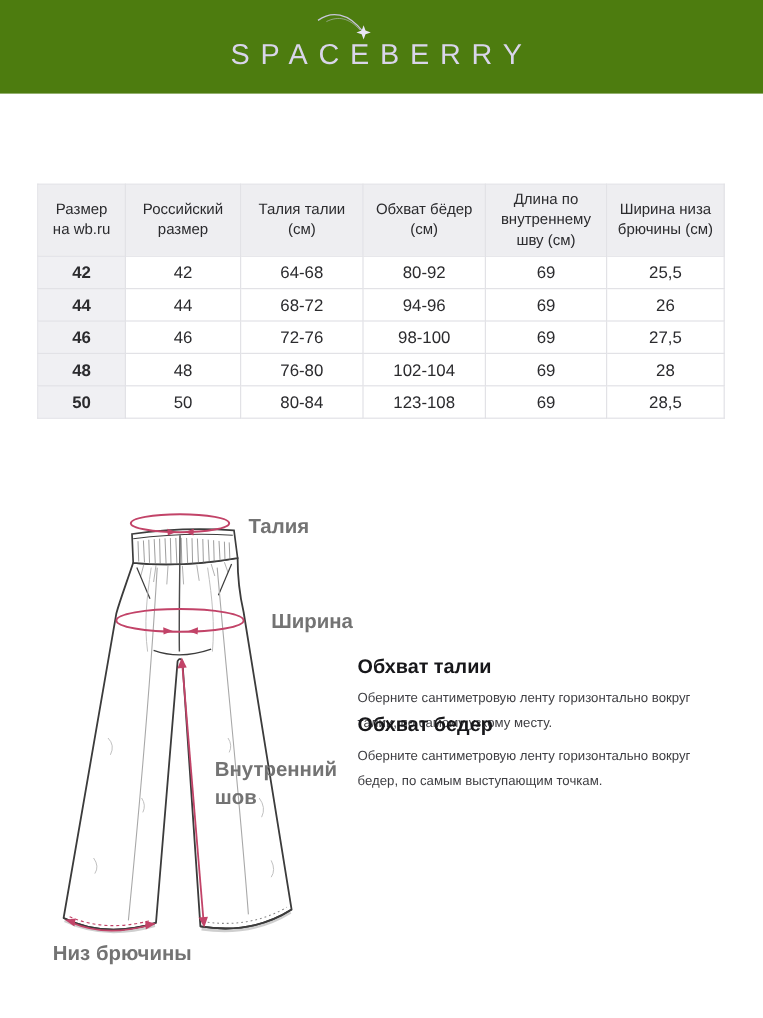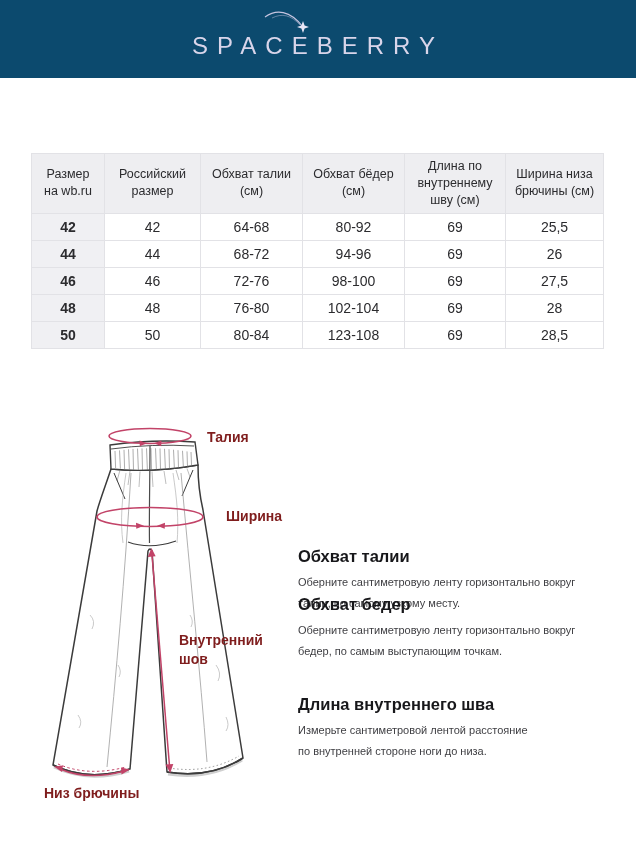--- a/index.html
+++ b/index.html
@@ -5,21 +5,21 @@
   * { margin:0; padding:0; box-sizing:border-box; }
   html,body { background:#ffffff; }
   #page {
     position:relative; width:636px; height:848px; background:#ffffff;
     font-family:"Liberation Sans", sans-serif; overflow:hidden;
   }
 
   
   .brand-header {
     position:absolute; left:0; top:0; width:636px; height:78px;
-    background:#0c4a6e; display:flex; align-items:center; justify-content:center;
+    background:#4d7c0f; display:flex; align-items:center; justify-content:center;
   }
   .logo-word {
     color:#d9d5ea; font-size:24px; letter-spacing:9px; font-weight:400;
     padding-top:14px;
   }
   .star-svg { position:absolute; left:262px; top:8px; }
 
   
   table.size-table {
     position:absolute; left:31px; top:153px; width:572px;
@@ -32,21 +32,21 @@
   .size-table th {
     height:59px; font-size:12.5px; font-weight:400; line-height:1.35;
     background:#eeeef1; padding:4px 6px;
   }
   .size-table td { height:27px; font-size:14px; background:#ffffff; }
   .size-table td.first-col { font-weight:bold; background:#f0f0f3; }
 
   
   .pants-svg { position:absolute; left:30px; top:415px; }
   .diagram-label {
-    position:absolute; font-weight:bold; color:#7f1d1d; font-size:14px;
+    position:absolute; font-weight:bold; color:#737373; font-size:17px;
     line-height:1.35; white-space:pre-line;
   }
   .lbl-waist  { left:207px; top:428px; }
   .lbl-hips   { left:226px; top:507px; }
   .lbl-inseam { left:179px; top:631px; }
   .lbl-hem    { left:44px;  top:784px; }
 
   
   .model-params { position:absolute; left:298px; top:444px; width:310px; }
   .mp-line { font-size:16.5px; line-height:24px; color:#202024; }
@@ -80,21 +80,21 @@
         <col style="width:96px">
         <col style="width:102px">
       <col style="width:102px">
         <col style="width:101px">
         <col style="width:98px">
     </colgroup>
     <thead>
       <tr>
         <th>Размер на wb.ru</th>
         <th>Российский размер</th>
-        <th>Обхват талии (см)</th>
+        <th>Талия талии (см)</th>
         <th>Обхват бёдер (см)</th>
         <th>Длина по внутреннему шву (см)</th>
         <th>Ширина низа брючины (см)</th>
       </tr>
     </thead>
     <tbody>
       <tr>
         <td class="first-col">42</td>
         <td>42</td>
         <td>64-68</td>
@@ -197,19 +197,14 @@
   <div class="guide-block gb-1">
     <div class="guide-title">Обхват талии</div>
     <div class="guide-text">Оберните сантиметровую ленту горизонтально вокруг
 талии, по самому узкому месту.</div>
   </div>
   <div class="guide-block gb-2">
     <div class="guide-title">Обхват бедер</div>
     <div class="guide-text">Оберните сантиметровую ленту горизонтально вокруг
 бедер, по самым выступающим точкам.</div>
   </div>
-  <div class="guide-block gb-3">
-    <div class="guide-title">Длина внутреннего шва</div>
-    <div class="guide-text">Измерьте сантиметровой лентой расстояние
-по внутренней стороне ноги до низа.</div>
-  </div>
 
 </div>
 
 </body></html>

